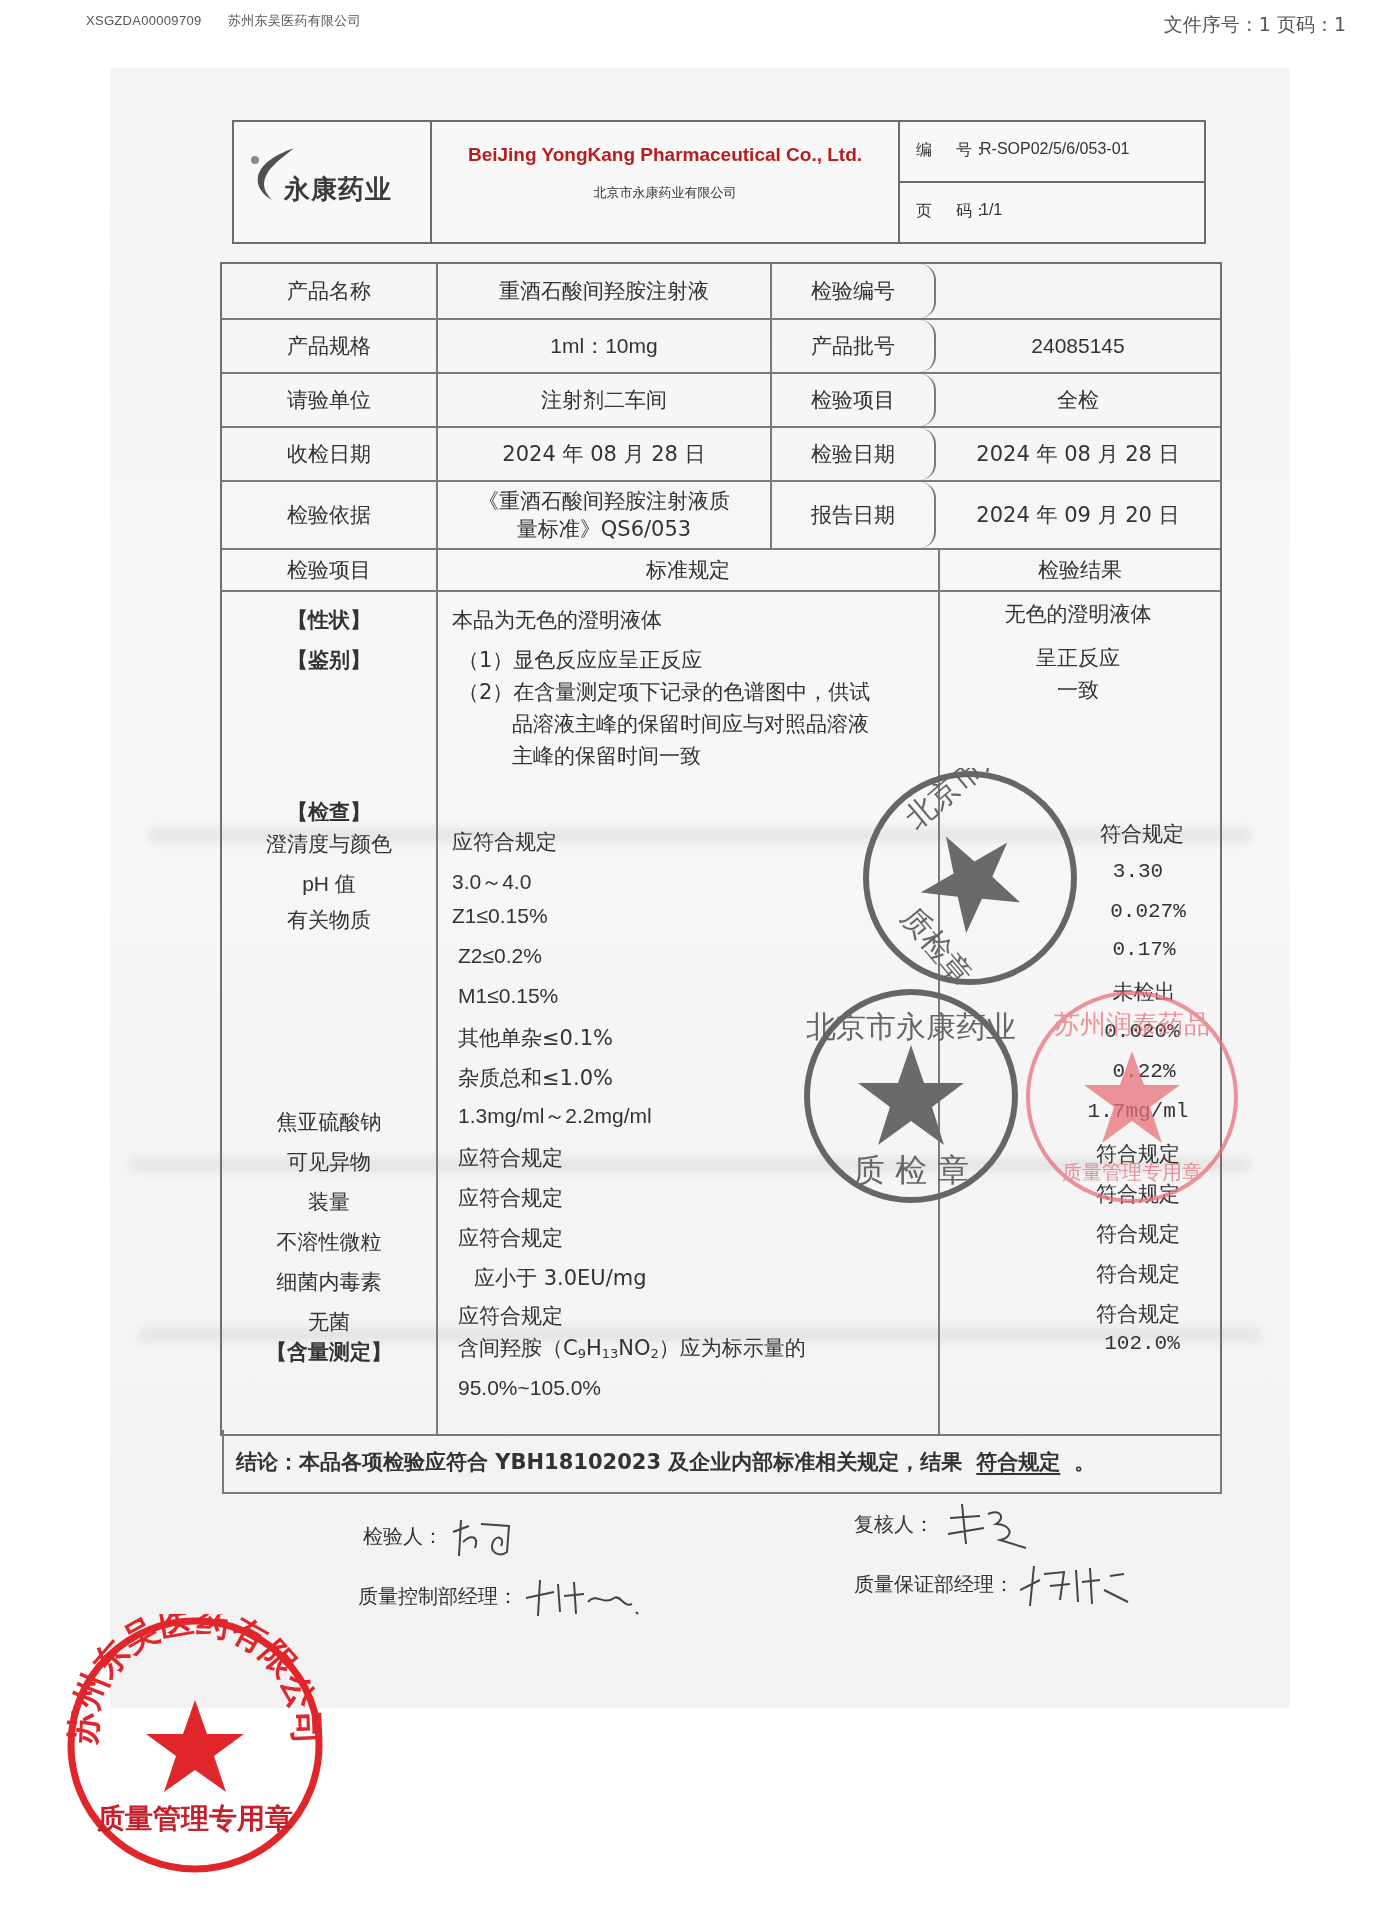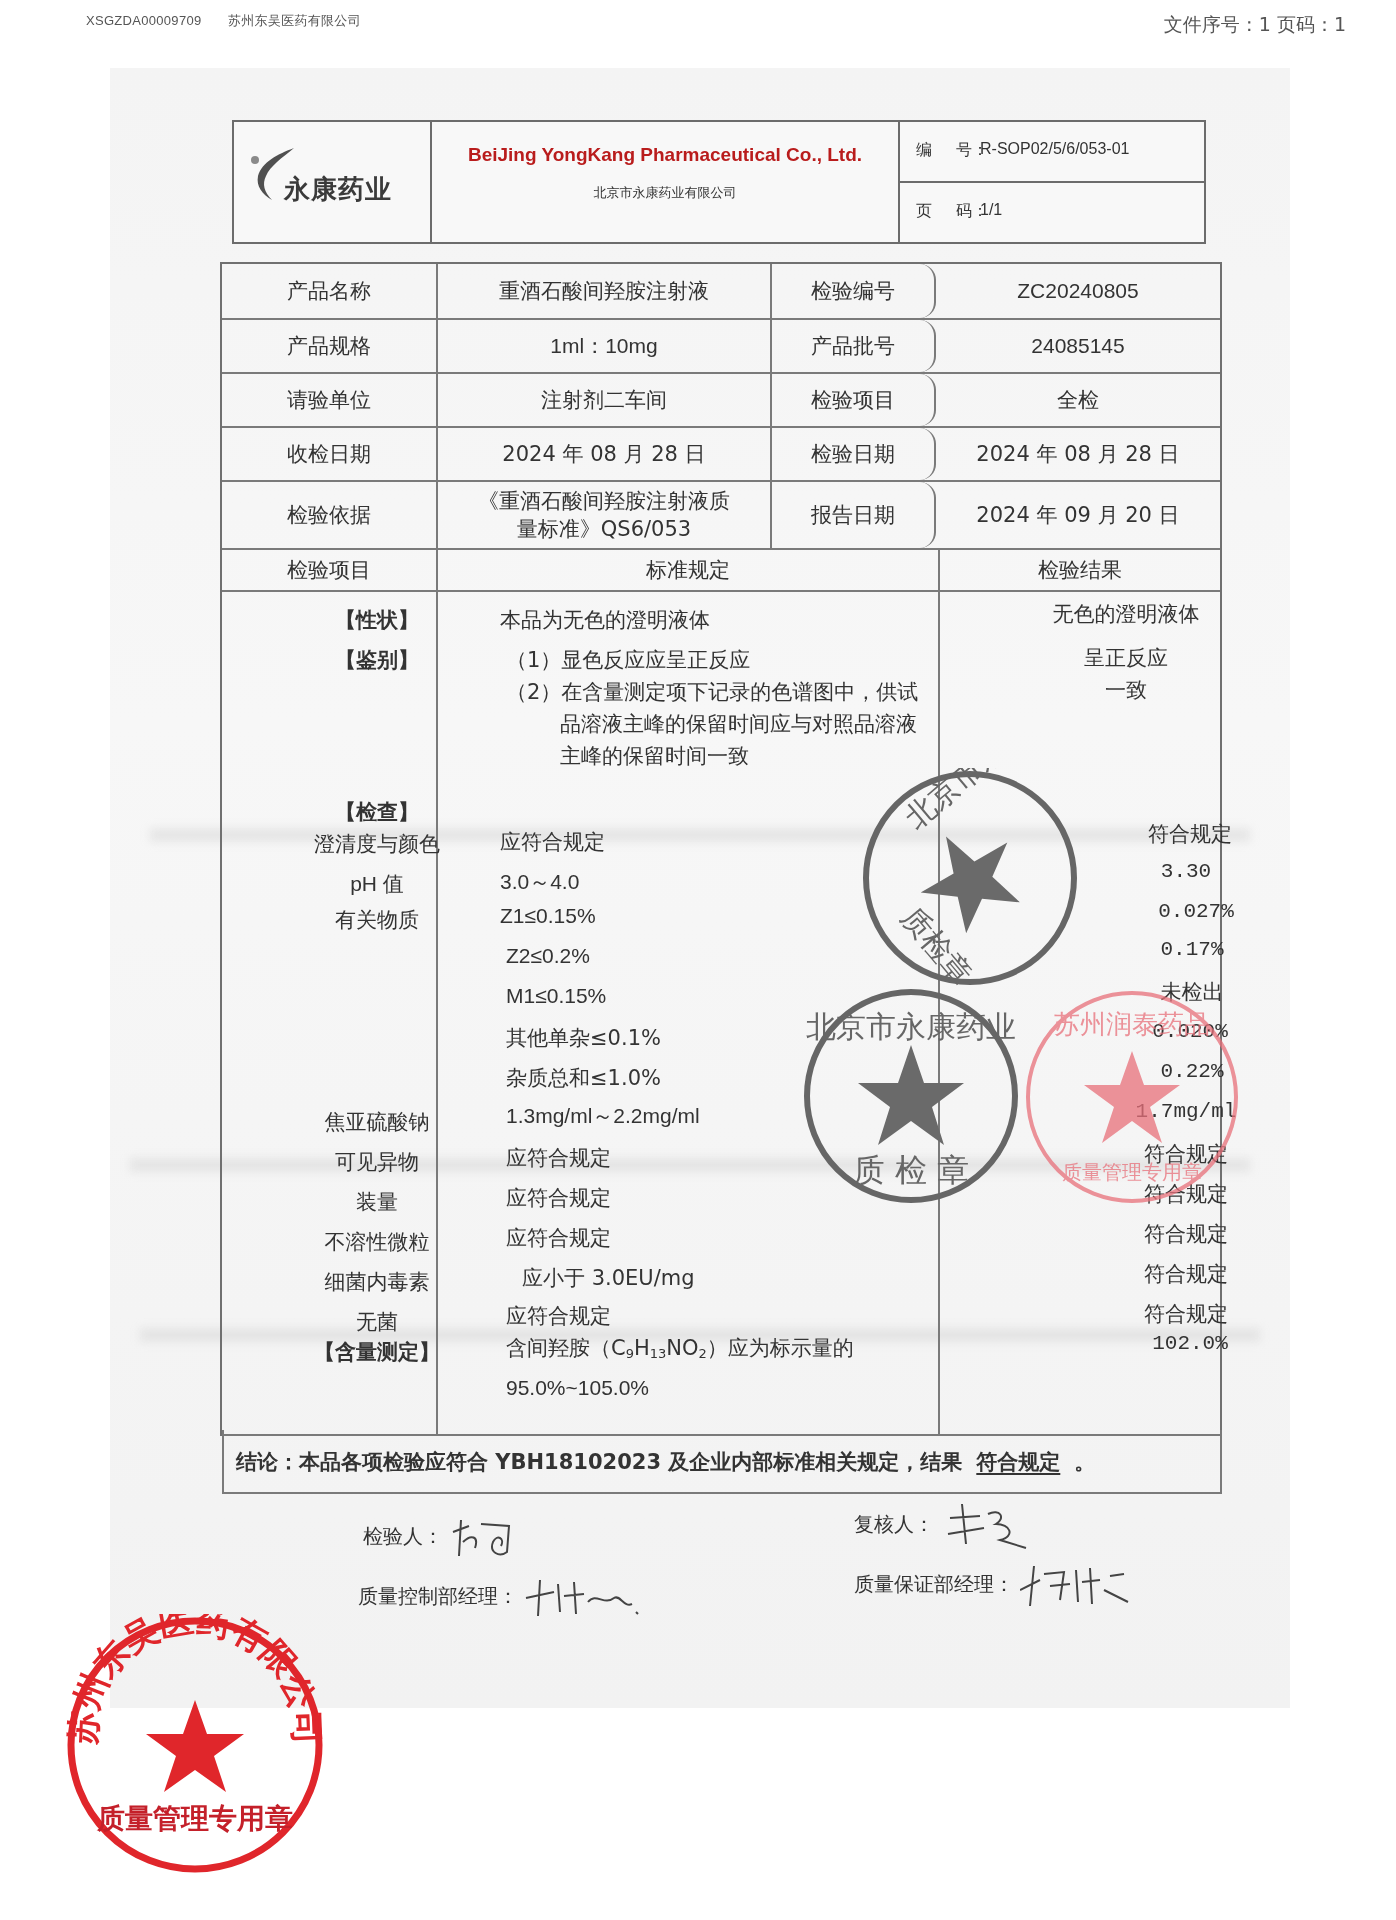--- a/index.html
+++ b/index.html
@@ -42,21 +42,21 @@
   .info-row > div { display:flex; align-items:center; justify-content:center; text-align:center; font-size:21px; color:#333; }
   .c1 { width:214px; border-right:2px solid #7a7a7a; }
   .c2 { width:332px; border-right:2px solid #7a7a7a; }
   .c3 { width:162px; border-right:2px solid #7a7a7a;border-radius:16px; }
   .c4 { flex:1; }
   .latin { font-family:"Liberation Sans",sans-serif; font-size:21px; }
 
   .detail { position:relative; height:842px; border-bottom:2px solid #7a7a7a; }
   .detail .vline1 { position:absolute; left:214px; top:0; bottom:0; border-left:2px solid #7a7a7a; }
   .detail .vline2 { position:absolute; left:716px; top:0; bottom:0; border-left:2px solid #7a7a7a; }
-  .d-item { position:absolute; font-size:21px; color:#333; white-space:nowrap;padding-left:48px; }
+  .d-item { position:absolute; font-size:21px; color:#333; white-space:nowrap; }
   .d-label { width:214px; text-align:center; }
   .d-std { left:230px; }
   .d-res { left:716px; width:280px; text-align:center;font-family:Liberation Mono, monospace; }
   .d-std .sub { font-size:13px; vertical-align:-3px; }
 
   .conclusion { position:absolute; left:222px; top:1430px; width:996px; height:62px; border:2px solid #7a7a7a; border-top:none; }
   .conclusion .txt { position:absolute; left:12px; top:18px; font-size:21px; font-weight:bold; color:#333; }
   .conclusion .result { text-decoration:underline; text-underline-offset:4px; margin:0 6px; padding:0 8px; }
 
   .sig { position:absolute; font-size:20px; color:#333; }
@@ -106,21 +106,20 @@
       <span class="v">1/1</span>
     </div>
   </div>
 </div>
 
 <div class="tbl">
   <div class="info-row" style="height:54px">
     <div class="c1">产品名称</div>
     <div class="c2">重酒石酸间羟胺注射液</div>
     <div class="c3">检验编号</div>
-    <div class="c4 latin">ZC20240805</div>
   </div>
   <div class="info-row" style="height:52px">
     <div class="c1">产品规格</div>
     <div class="c2 latin">1ml：10mg</div>
     <div class="c3">产品批号</div>
     <div class="c4 latin">24085145</div>
   </div>
   <div class="info-row" style="height:52px">
     <div class="c1">请验单位</div>
     <div class="c2">注射剂二车间</div>

